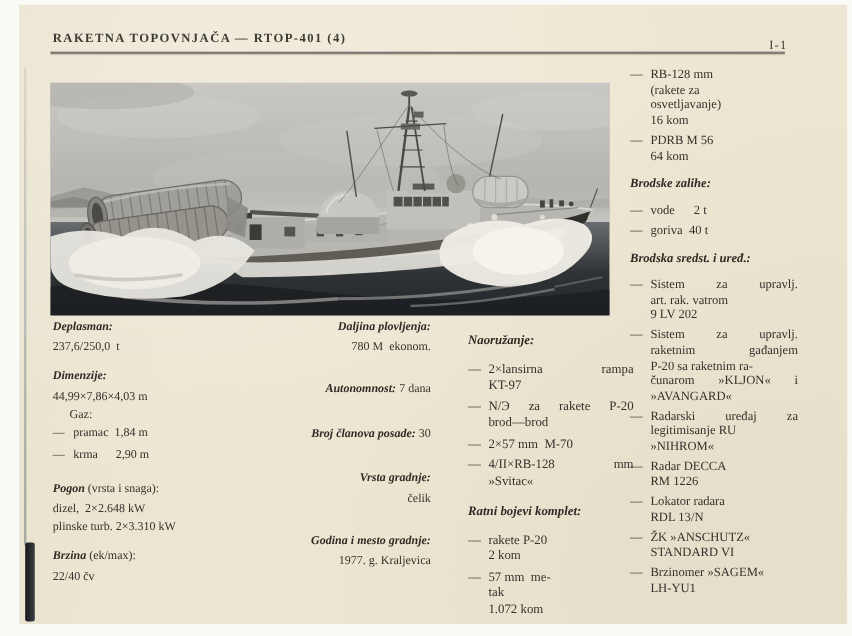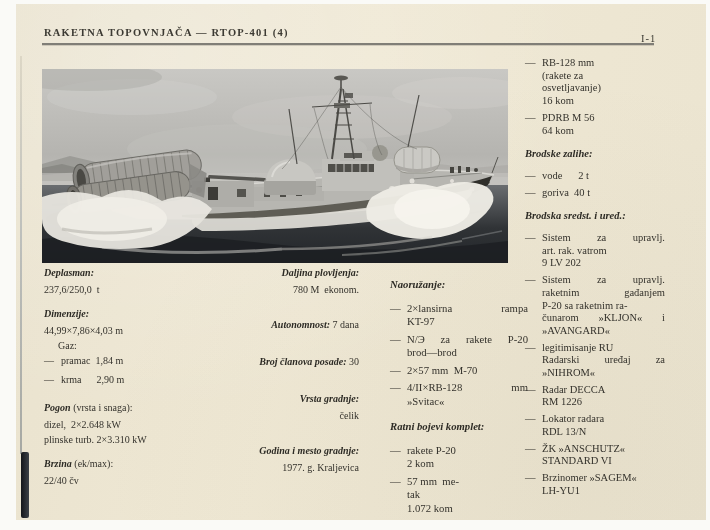--- a/index.html
+++ b/index.html
@@ -369,22 +369,22 @@
     <div class="ditem">
       <span class="dash">—</span>
       <div class="lline just">Sistem za upravlj.</div>
       <div class="lline just">raketnim gađanjem</div>
       <div class="lline">P-20 sa raketnim ra-</div>
       <div class="lline just">čunarom »KLJON« i</div>
       <div class="lline">»AVANGARD«</div>
     </div>
     <div class="ditem">
       <span class="dash">—</span>
+      <div class="lline just">Radarski uređaj za</div>
       <div class="lline">legitimisanje RU</div>
-      <div class="lline just">Radarski uređaj za</div>
       <div class="lline">»NIHROM«</div>
     </div>
     <div class="ditem">
       <span class="dash">—</span>
       <div class="lline">Radar DECCA</div>
       <div class="lline">RM 1226</div>
     </div>
     <div class="ditem">
       <span class="dash">—</span>
       <div class="lline">Lokator radara</div>

